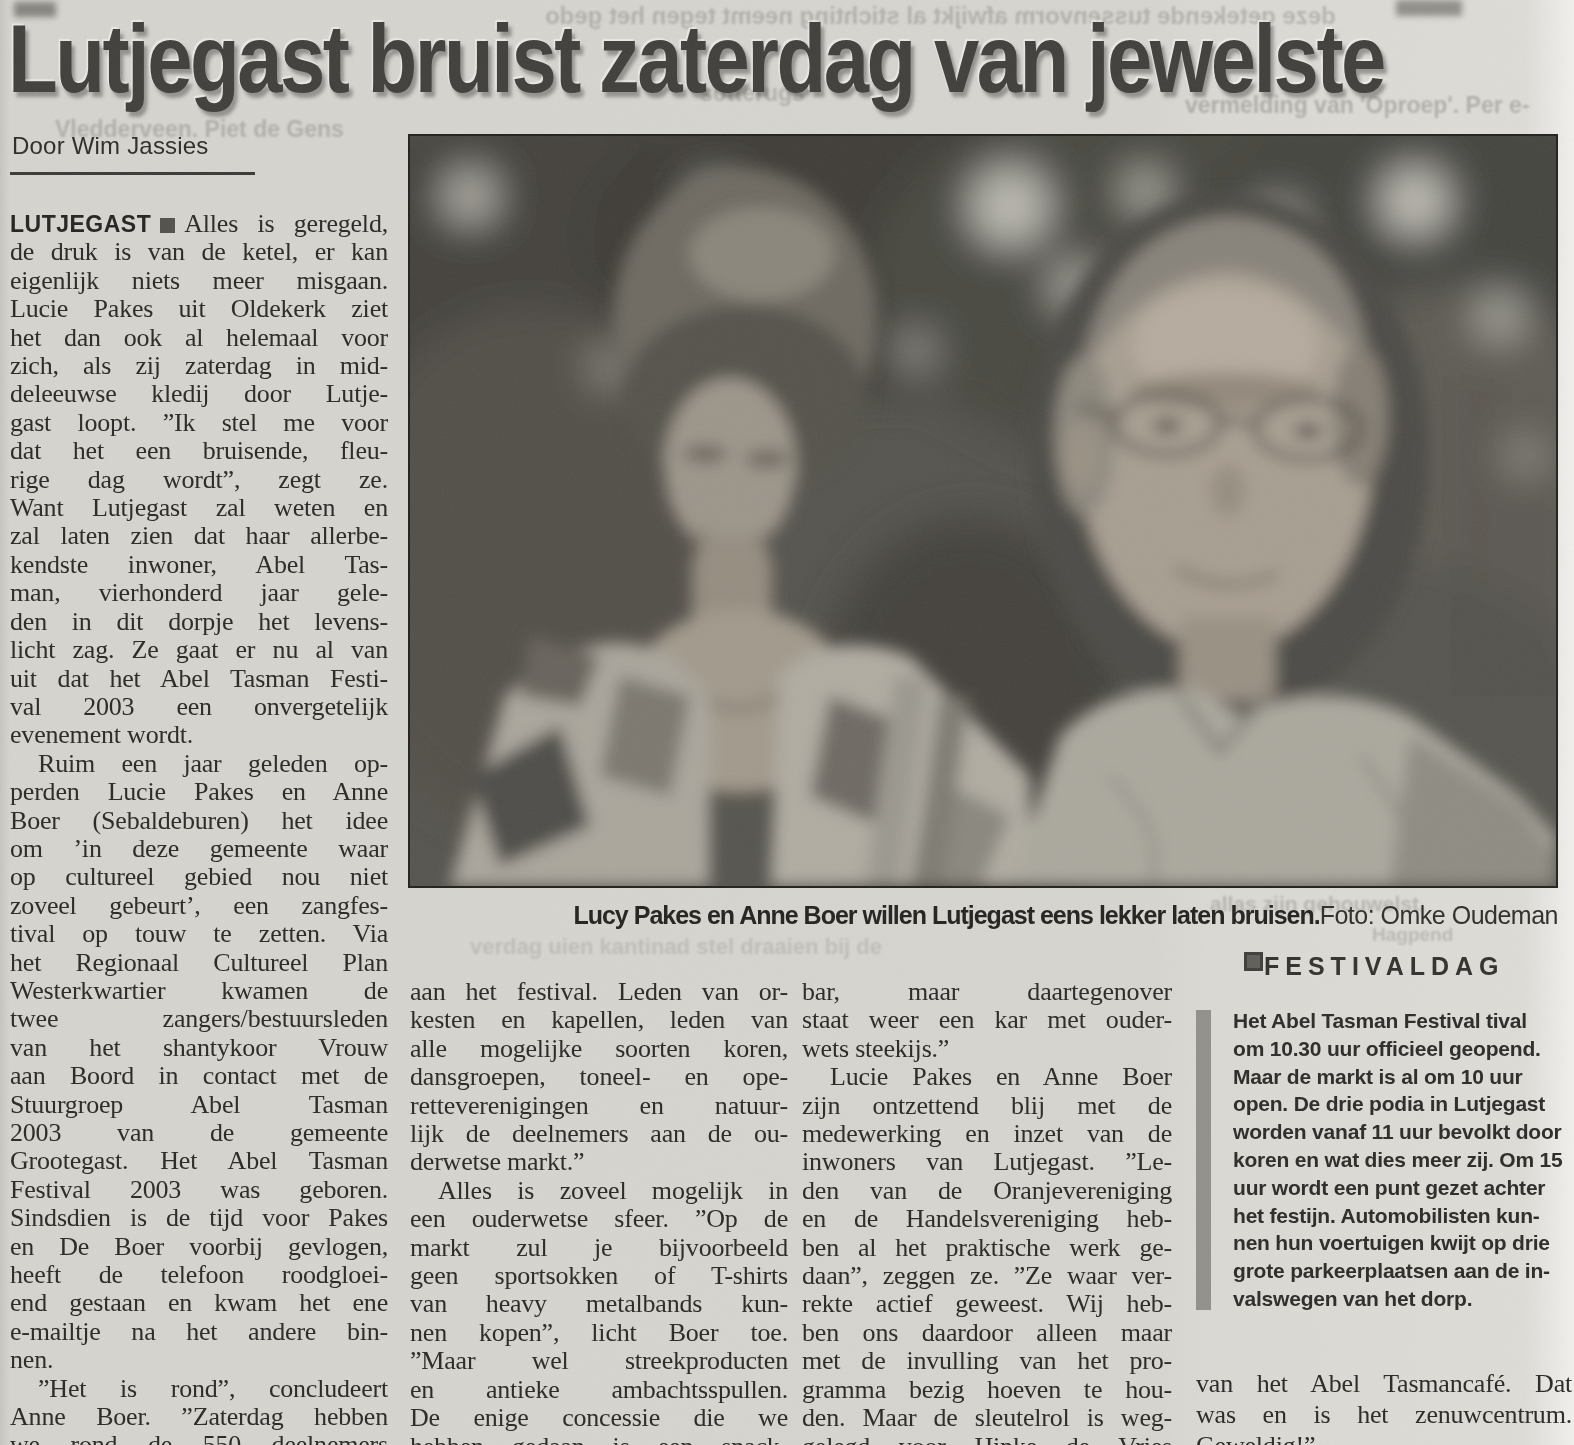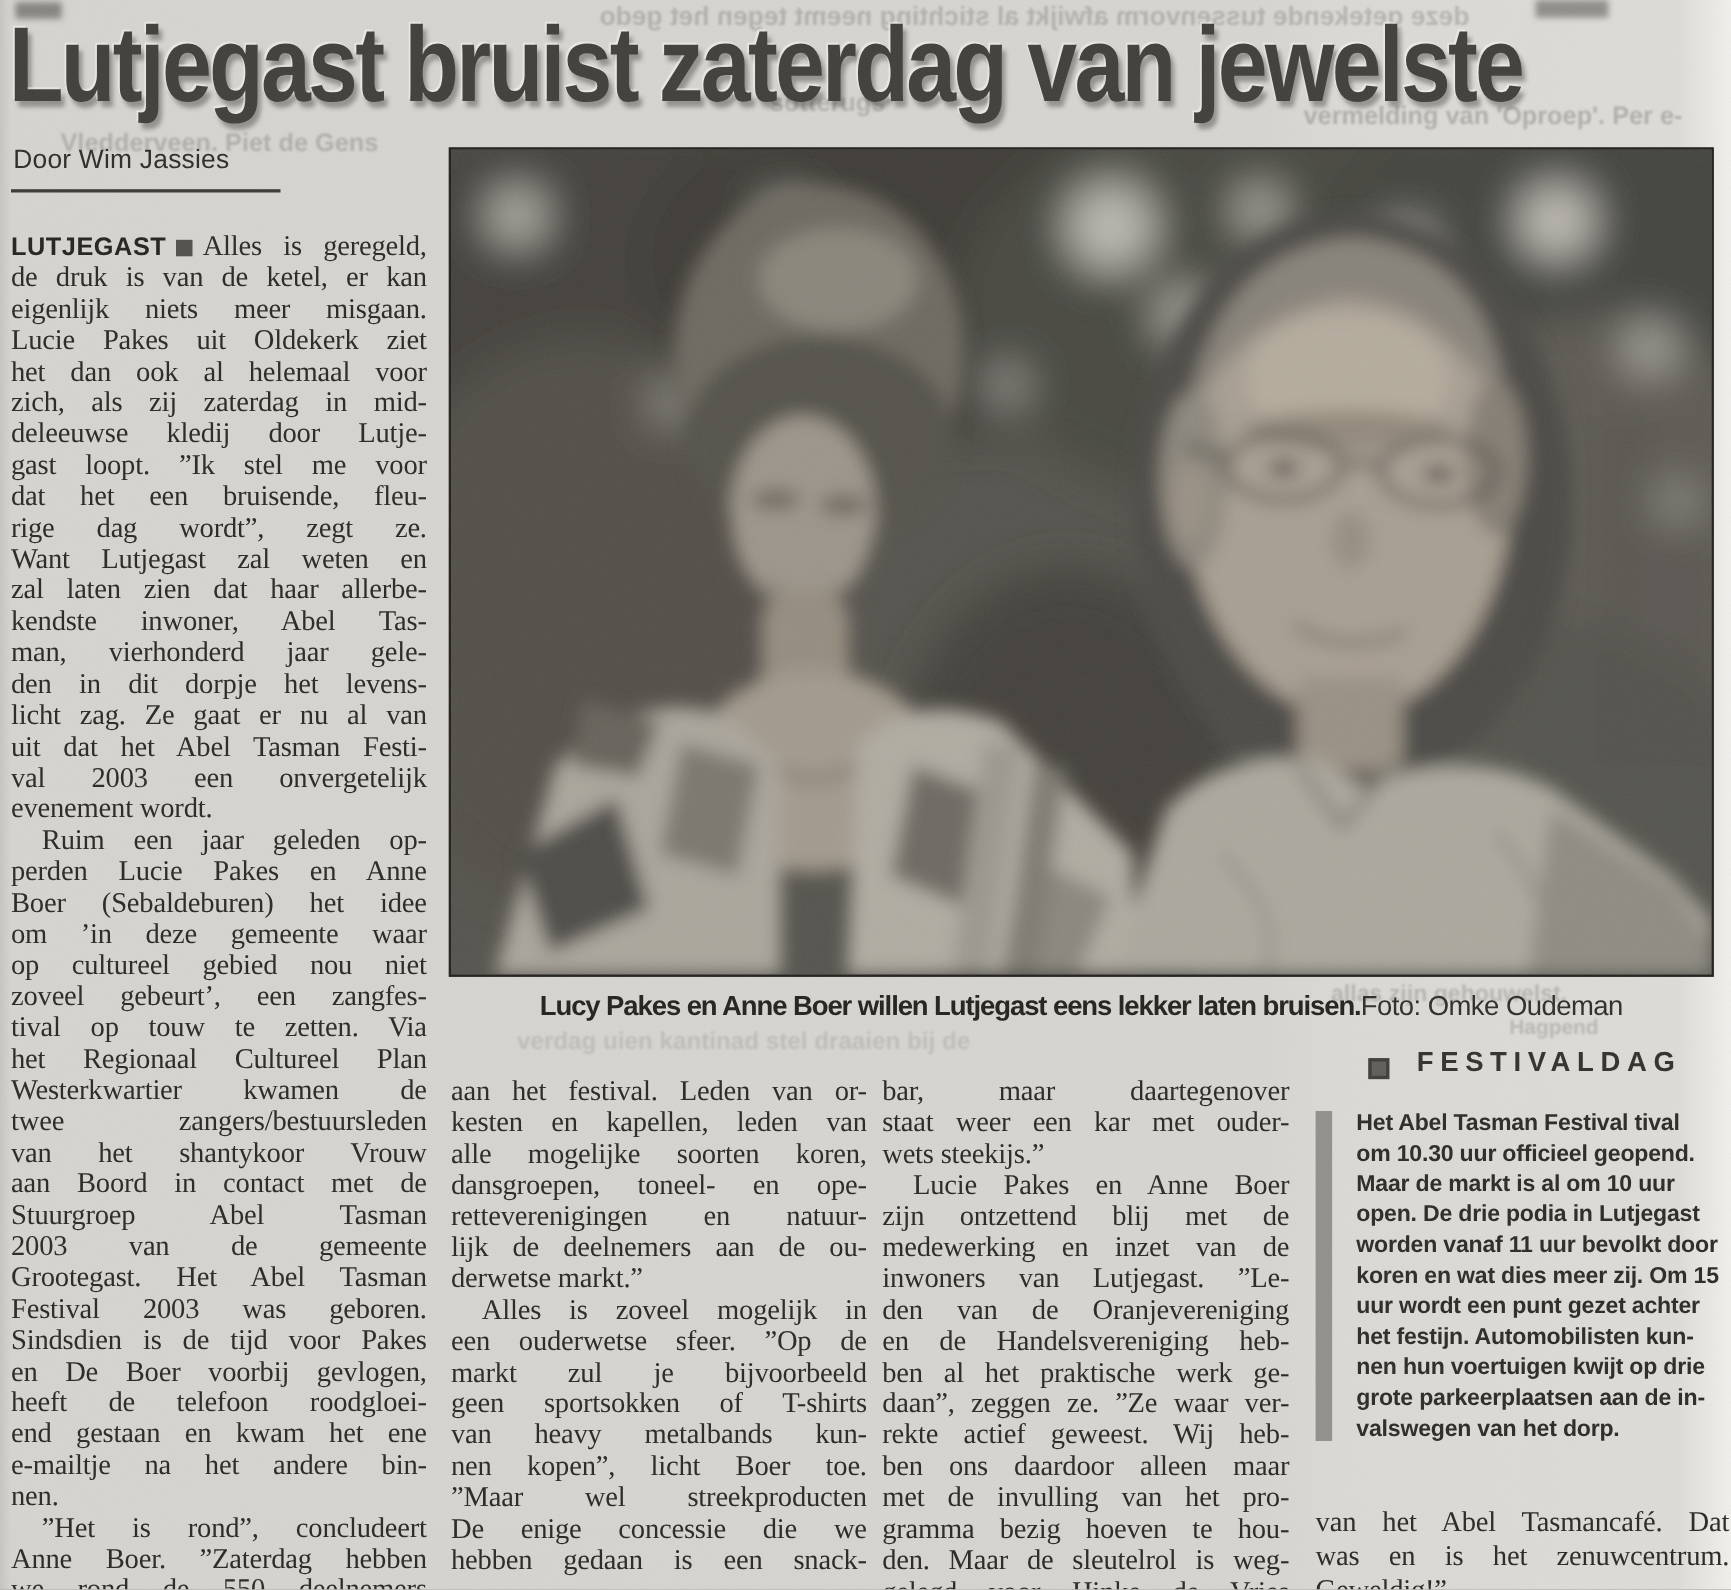--- a/index.html
+++ b/index.html
@@ -22,25 +22,25 @@
   .col2{left:410px;top:962px;}
   .col3{left:802px;top:962px;width:370px;}
   .jline{text-align:justify;text-align-last:justify;}
   .jline.end{text-align-last:left;}
   .jline.indent{text-indent:28px;}
   .leadin{font-family:"Liberation Sans",sans-serif;font-weight:bold;font-size:23px;letter-spacing:.5px;color:#25231f;}
   .leadsq{display:inline-block;width:15px;height:15px;background:#53514c;margin:0 9px;transform:translateY(1px);}
   .photo{position:absolute;left:408px;top:134px;width:1150px;height:754px;margin:0;padding:0;
     border:2px solid #22211e;box-sizing:border-box;background:#56544e;overflow:hidden;}
   .photo svg{display:block;width:100%;height:100%;}
-  .caption-row{position:absolute;left:408px;top:901px;width:1150px;display:flex;justify-content:center;align-items:baseline;font-family:"Liberation Sans",sans-serif;}
+  .caption-row{position:absolute;left:408px;top:901px;width:1150px;display:flex;justify-content:flex-end;align-items:baseline;font-family:"Liberation Sans",sans-serif;}
   .caption{font-weight:bold;font-size:25px;letter-spacing:-1px;color:#24221e;}
   .credit{font-size:25px;color:#302e2a;letter-spacing:-.5px;}
   .sidebar{position:absolute;left:1196px;top:952px;width:374px;font-family:"Liberation Sans",sans-serif;}
-  .sb-head{display:flex;align-items:flex-end;gap:25px;padding-left:48px;}
+  .sb-head{display:flex;align-items:flex-start;gap:1px;padding-left:48px;}
   .sb-square{width:19px;height:19px;background:#605e58;border:3px solid #403e3a;box-sizing:border-box;}
   .sb-title{font-weight:bold;font-size:25px;letter-spacing:6px;color:#33312d;}
   .sb-body{position:relative;margin-top:26px;padding-left:37px;font-weight:bold;font-size:21px;line-height:27.8px;letter-spacing:-.2px;color:#2d2b27;}
   .sb-body::before{content:"";position:absolute;left:0;top:3px;bottom:3px;width:15px;background:#92908a;}
   .sb-body .jline{text-align:left;text-align-last:left;white-space:nowrap;}
   .closing{left:1196px;top:1352px;width:376px;line-height:31px;}
   .bleed{position:absolute;font-family:"Liberation Sans",sans-serif;font-weight:bold;color:#504e49;white-space:nowrap;filter:blur(1.2px);}
   .bl-a{top:2px;left:545px;font-size:24px;opacity:.26;transform:scaleX(-1);}
   .bl-b{top:80px;left:700px;font-size:23px;opacity:.25;}
   .bl-c{top:92px;left:1185px;font-size:23px;opacity:.30;}
@@ -217,20 +217,21 @@
       <div class="jline">retteverenigingen en natuur-</div>
       <div class="jline">lijk de deelnemers aan de ou-</div>
       <div class="jline end">derwetse markt.”</div>
       <div class="jline indent">Alles is zoveel mogelijk in</div>
       <div class="jline">een ouderwetse sfeer. ”Op de</div>
       <div class="jline">markt zul je bijvoorbeeld</div>
       <div class="jline">geen sportsokken of T-shirts</div>
       <div class="jline">van heavy metalbands kun-</div>
       <div class="jline">nen kopen”, licht Boer toe.</div>
       <div class="jline">”Maar wel streekproducten</div>
+      <div class="jline">en antieke ambachtsspullen.</div>
       <div class="jline">De enige concessie die we</div>
       <div class="jline">hebben gedaan is een snack-</div>
     </div>
   <div class="col col3">
       <div class="jline">bar, maar daartegenover</div>
       <div class="jline">staat weer een kar met ouder-</div>
       <div class="jline end">wets steekijs.”</div>
       <div class="jline indent">Lucie Pakes en Anne Boer</div>
       <div class="jline">zijn ontzettend blij met de</div>
       <div class="jline">medewerking en inzet van de</div>

